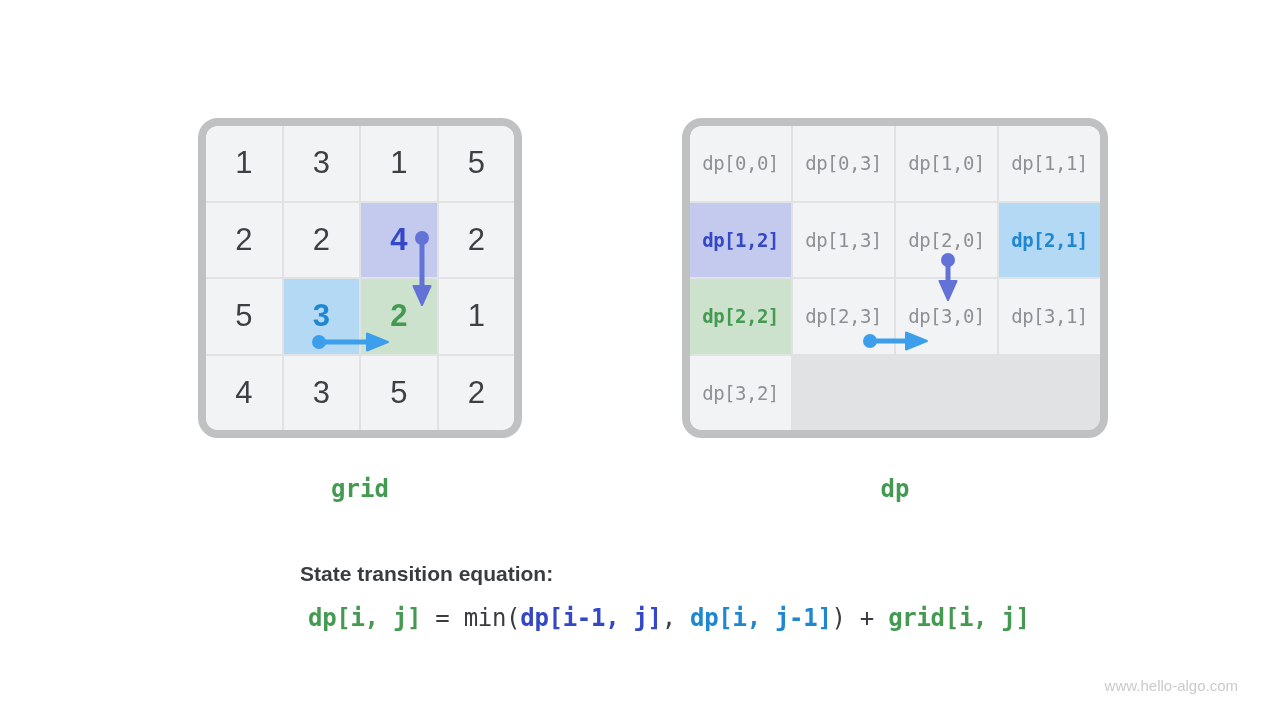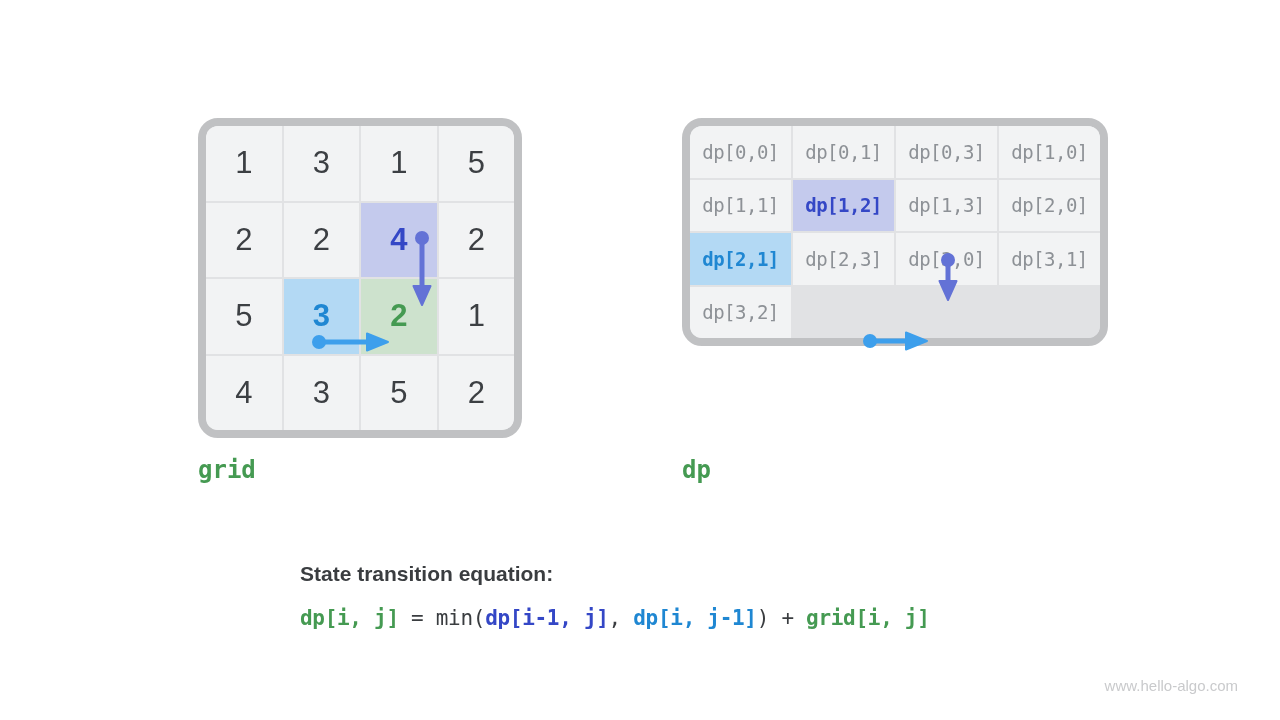--- a/index.html
+++ b/index.html
@@ -12,21 +12,21 @@
   }
   .frame {
     position: absolute;
     box-sizing: border-box;
     border: 8px solid var(--frame-border);
     border-radius: 20px;
     background: var(--cell-line);
     overflow: hidden;
   }
   .frame-grid { left: 198px; top: 118px; width: 324px; height: 320px; }
-  .frame-dp   { left: 682px; top: 118px; width: 426px; height: 228px; }
+  .frame-dp   { left: 682px; top: 118px; width: 426px; height: 320px; }
   .matrix {
     display: grid;
     grid-template-columns: repeat(4, 1fr);
     grid-template-rows: repeat(4, 1fr);
     gap: 2px;
     width: 100%; height: 100%;
     background: var(--cell-line);
     border-radius: 10px;
     overflow: hidden;
   }
@@ -46,21 +46,22 @@
     font-size: 19px;
     letter-spacing: -0.5px;
     color: var(--dp-text);
   }
   .hl-purple { background: var(--purple-cell); color: var(--indigo-text); font-weight: bold; }
   .hl-blue   { background: var(--blue-cell);   color: var(--blue-text);   font-weight: bold; }
   .hl-green  { background: var(--green-cell);  color: var(--green-text);  font-weight: bold; }
 
   .panel-label {
     position: absolute;
-    top: 456px;
+    top: 475px;
+    text-align: center;
     font-family: "DejaVu Sans Mono", monospace;
     font-weight: bold;
     font-size: 24px;
     color: var(--green-text);
   }
   .panel-label-grid { left: 198px; width: 324px; }
   .panel-label-dp   { left: 682px; width: 426px; }
 
   #arrow-layer {
     position: absolute;
@@ -79,24 +80,25 @@
   .eq-heading {
     font-family: "Liberation Sans", sans-serif;
     font-weight: bold;
     font-size: 21px;
     color: var(--dark-text);
     line-height: 26px;
   }
   .eq-line {
     margin-top: 17px;
     font-family: "DejaVu Sans Mono", monospace;
-    font-size: 21px;
+    font-size: 24px;
     line-height: 28px;
     white-space: pre;
     letter-spacing: -0.3px;
+    margin-left: 8px;
   }
   .seg-dark   { color: var(--dark-text); }
   .seg-green  { color: var(--green-text);  font-weight: bold; }
   .seg-indigo { color: var(--indigo-text); font-weight: bold; }
   .seg-blue   { color: var(--blue-text);   font-weight: bold; }
 
   .watermark {
     position: absolute;
     right: 42px; top: 677px;
     font-family: Liberation Sans, sans-serif;
@@ -124,28 +126,28 @@
       <div class="cell num-cell">4</div>
       <div class="cell num-cell">3</div>
       <div class="cell num-cell">5</div>
       <div class="cell num-cell">2</div>
     </div>
 </div>
 
 <div class="frame frame-dp">
   <div class="matrix" id="dp-cells">
       <div class="cell dp-cell">dp[0,0]</div>
-      <div class="cell dp-cell">dp[0,1]</div>
       <div class="cell dp-cell">dp[0,3]</div>
       <div class="cell dp-cell">dp[1,0]</div>
       <div class="cell dp-cell">dp[1,1]</div>
       <div class="cell dp-cell hl-purple">dp[1,2]</div>
       <div class="cell dp-cell">dp[1,3]</div>
       <div class="cell dp-cell">dp[2,0]</div>
       <div class="cell dp-cell hl-blue">dp[2,1]</div>
+      <div class="cell dp-cell hl-green">dp[2,2]</div>
       <div class="cell dp-cell">dp[2,3]</div>
       <div class="cell dp-cell">dp[3,0]</div>
       <div class="cell dp-cell">dp[3,1]</div>
       <div class="cell dp-cell">dp[3,2]</div>
     </div>
 </div>
 
 <svg id="arrow-layer">
   <g class="arrow-indigo">
     <circle cx="422" cy="238" r="7"></circle>

